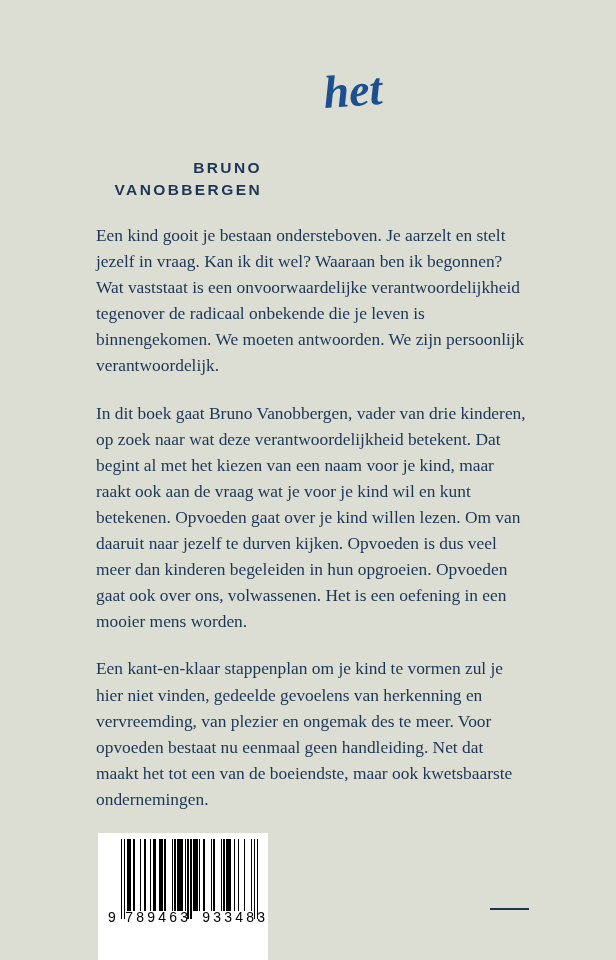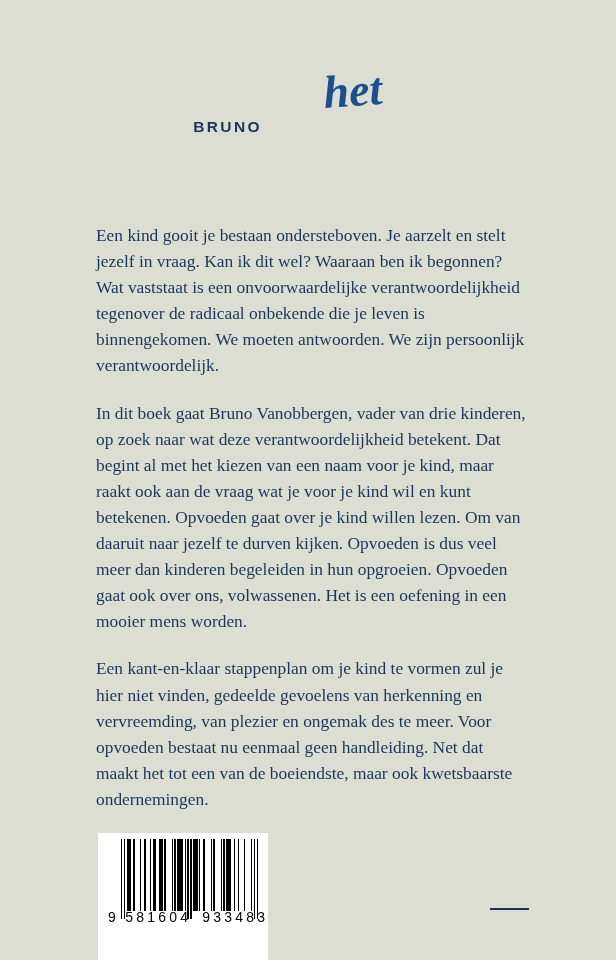--- a/index.html
+++ b/index.html
@@ -36,21 +36,21 @@
     top: 54px;
     width: 166px;
     text-align: right;
     color: #1c3557;
     font-family: "Liberation Sans", sans-serif;
     font-weight: bold;
     font-size: 15.5px;
     letter-spacing: 2.4px;
     line-height: 22px;
   }
-  .author .l1 { display: block; }
+  .author .l1 { display: block; margin-top: 41px; }
   .author .l2 { display: block; }
 
   .titlewrap {
     position: absolute;
     left: 262px;
     top: 0;
     width: 300px;
     height: 120px;
   }
 
@@ -163,20 +163,21 @@
 </style>
 </head>
 <body>
 
 <div class="cover">
 
   <div class="header">
 
     <div class="author">
       <span class="l1">BRUNO</span>
+      <span class="l2">VANOBBERGEN</span>
     </div>
 
     <div class="titlewrap">
       <div class="title-het">het</div>
     </div>
 
   </div>
 
   <div class="blurb">
     <p>Een kind gooit je bestaan ondersteboven. Je aarzelt en stelt jezelf in vraag. Kan ik dit wel? Waaraan ben ik begonnen? Wat vaststaat is een onvoorwaardelijke verantwoordelijkheid tegenover de radicaal onbekende die je leven is binnengekomen. We moeten antwoorden. We zijn persoonlijk verantwoordelijk.</p>
@@ -240,21 +241,21 @@
         <span style="width: 4.35789px; background: transparent;"></span>
         <span style="width: 1.45263px;"></span>
         <span style="width: 5.81053px; background: transparent;"></span>
         <span style="width: 1.45263px;"></span>
         <span style="width: 1.45263px; background: transparent;"></span>
         <span class="tall" style="width: 1.45263px;"></span>
         <span style="width: 1.45263px; background: transparent;"></span>
         <span class="tall" style="width: 1.45263px;"></span>
       </div>
     <div class="barcode-digits">
-      <span class="g1">9</span><span class="g2">581604</span><span class="g3">933483</span>
+      <span class="g1">9</span><span class="g2">789463</span><span class="g3">933483</span>
     </div>
   </div>
 
   <div class="publisher">
   </div>
   <div class="pub-rule"></div>
 
 </div>
 
 </body></html>

